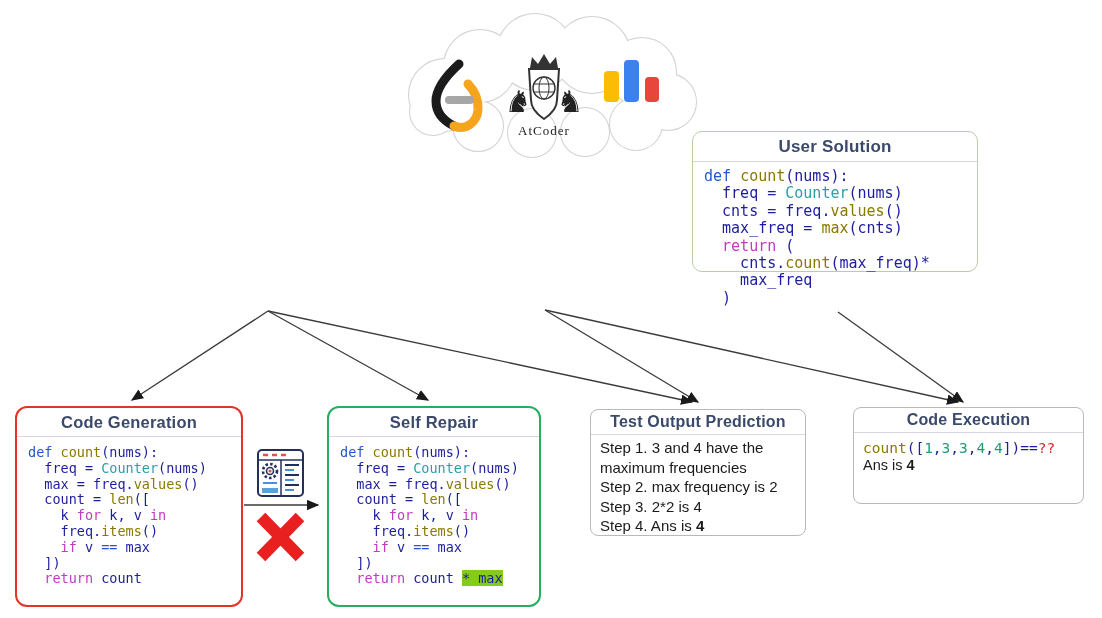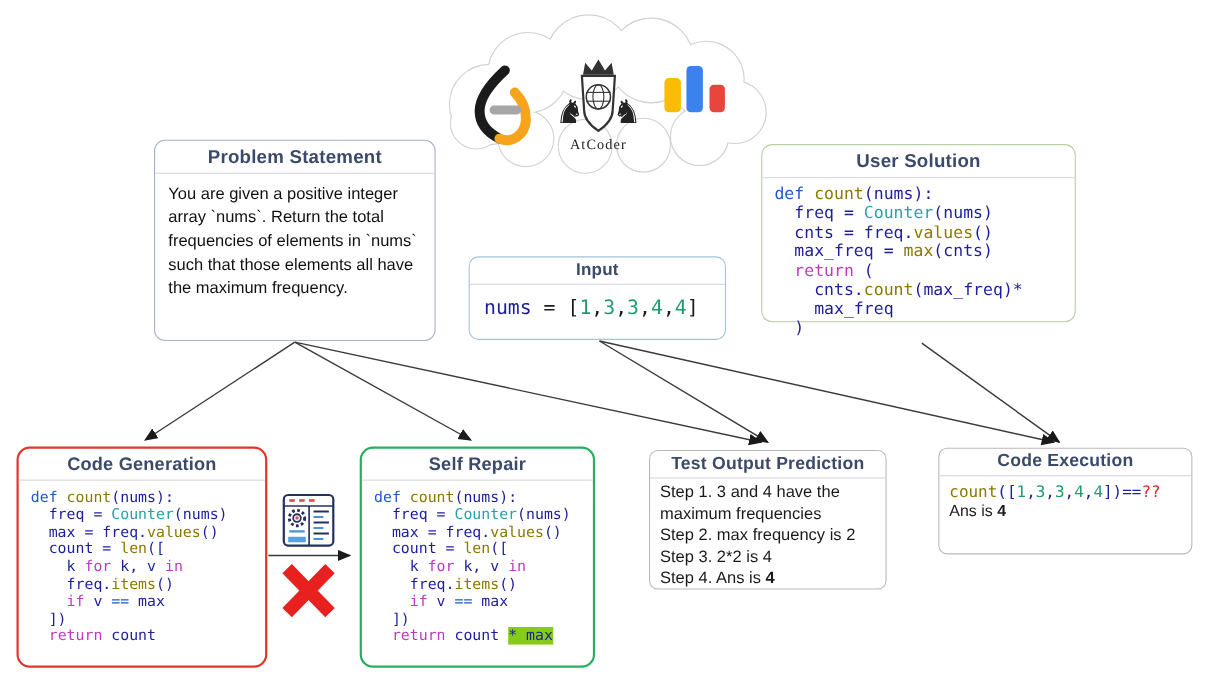--- a/index.html
+++ b/index.html
@@ -8,21 +8,21 @@
   #overlay{position:absolute;left:0;top:0;width:1102px;height:618px;z-index:1;}
   .box{position:absolute;background:#fff;z-index:2;box-sizing:border-box;}
   .box .hd{font-weight:bold;color:#3b4a6b;text-align:center;border-bottom:1px solid #d5d8e0;
            padding:5px 6px 4px 6px;letter-spacing:.2px;}
   .ps{left:140px;top:127px;width:256px;height:183px;border:1.5px solid #a9b0c8;border-radius:10px;}
   .ps .hd{font-size:17px;}
   .ps .body{font-size:15px;color:#111;line-height:1.42;padding:8px 12px;}
   .input{left:426px;top:233px;width:234px;height:76px;border:1.5px solid #a5c2da;border-radius:9px;}
   .input .hd{font-size:15.5px;padding:3px 6px;}
   .input .code{font-size:18px;padding:10px 0 0 13px;}
-  .us{left:692px;top:131px;width:286px;height:162px;border:1.5px solid #b8cfa5;border-radius:10px;}
+  .us{left:692px;top:131px;width:286px;height:141px;border:1.5px solid #b8cfa5;border-radius:10px;}
   .us .hd{font-size:17px;}
   .us .code{font-size:15px;line-height:17.4px;padding:6px 0 0 11px;}
   .cg{left:15px;top:406px;width:228px;height:201px;border:2px solid #e3342a;border-radius:12px;}
   .sr{left:327px;top:406px;width:214px;height:201px;border:2px solid #27ae60;border-radius:12px;}
   .cg .hd,.sr .hd{font-size:16.5px;}
   .cg .code,.sr .code{font-size:13.5px;line-height:15.8px;padding:8px 0 0 11px;}
   .top{left:590px;top:409px;width:216px;height:127px;border:1.5px solid #b9b9b9;border-radius:8px;}
   .top .hd{font-size:16px;padding:3px 6px;}
   .top .steps{font-size:15px;color:#111;line-height:1.3;padding:3px 9px;}
   .top .steps .cl{white-space:normal;}
@@ -141,31 +141,21 @@
         <line x1="285" y1="490" x2="294" y2="490" stroke="#4a90d9"></line>
       </g>
     </g>
 
     <g stroke="#e82020" stroke-width="12">
       <line x1="261" y1="517" x2="300" y2="557"></line>
       <line x1="300" y1="517" x2="261" y2="557"></line>
     </g>
   </svg>
 
-  <div class="box ps">
-    <div class="hd">Problem Statement</div>
-    <div class="body">You are given a positive integer array `nums`. Return the total frequencies of elements in `nums` such that those elements all have the maximum frequency.</div>
-  </div>
-
-  <div class="box input">
-    <div class="hd">Input</div>
-    <div class="code">
-        <div class="cl"><span class="tk-nv">nums</span><span class="tk-tx"> = </span><span class="tk-tx">[</span><span class="tk-gr">1</span><span class="tk-tx">,</span><span class="tk-gr">3</span><span class="tk-tx">,</span><span class="tk-gr">3</span><span class="tk-tx">,</span><span class="tk-gr">4</span><span class="tk-tx">,</span><span class="tk-gr">4</span><span class="tk-tx">]</span></div>
-      </div>
-  </div>
+
 
   <div class="box us">
     <div class="hd">User Solution</div>
     <div class="code">
         <div class="cl"><span class="tk-bl">def</span><span class="tk-nv"> </span><span class="tk-fn">count</span><span class="tk-nv">(nums):</span></div>
         <div class="cl"><span class="tk-nv">  freq = </span><span class="tk-tl">Counter</span><span class="tk-nv">(nums)</span></div>
         <div class="cl"><span class="tk-nv">  cnts = freq.</span><span class="tk-fn">values</span><span class="tk-nv">()</span></div>
         <div class="cl"><span class="tk-nv">  max_freq = </span><span class="tk-fn">max</span><span class="tk-nv">(cnts)</span></div>
         <div class="cl"><span class="tk-nv">  </span><span class="tk-kw">return</span><span class="tk-nv"> (</span></div>
         <div class="cl"><span class="tk-nv">    cnts.</span><span class="tk-fn">count</span><span class="tk-nv">(max_freq)*</span></div>

